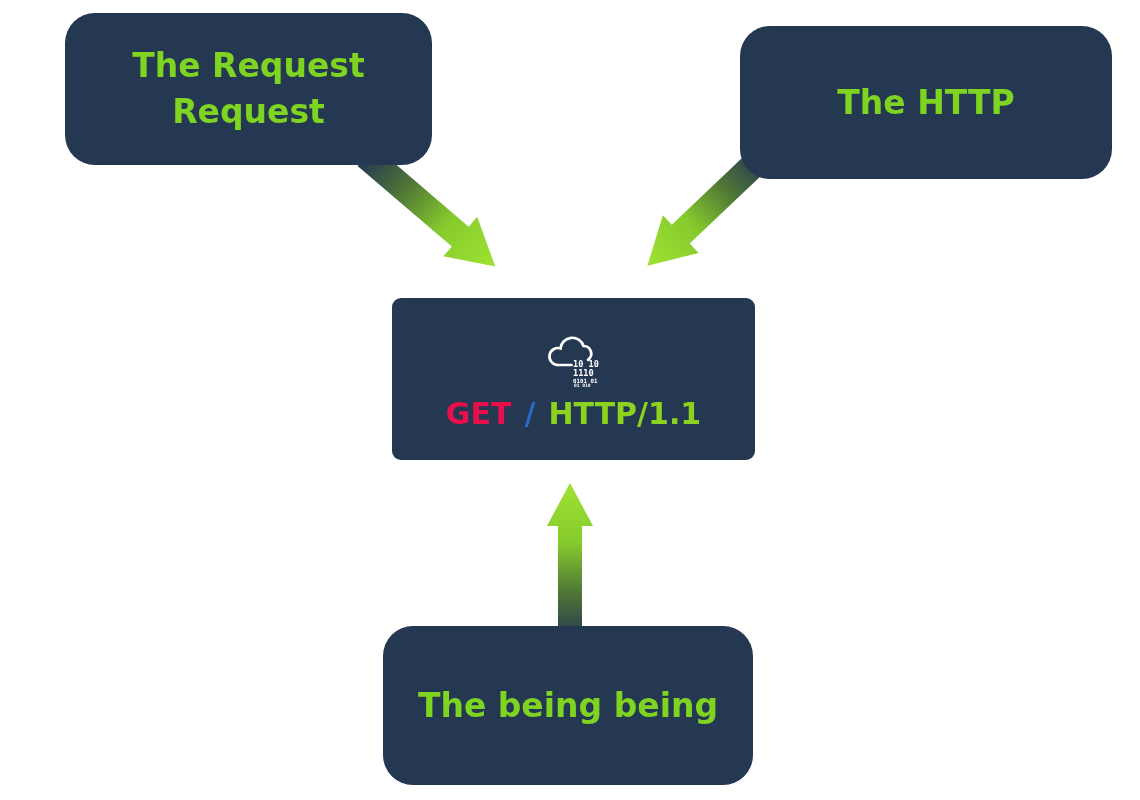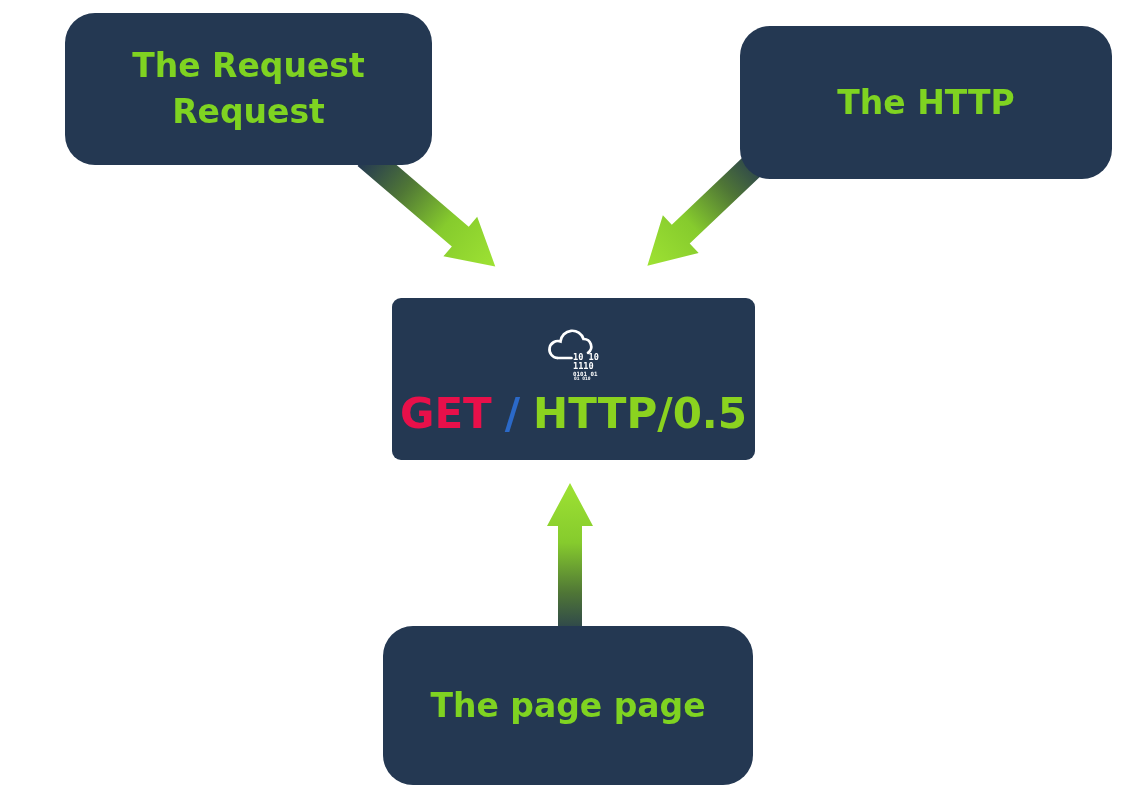--- a/index.html
+++ b/index.html
@@ -49,21 +49,21 @@
   .binary-text {
     font-family: "DejaVu Sans Mono", "Liberation Mono", monospace;
     font-weight: bold;
     fill: var(--icon-white, #ffffff);
   }
   .request-line {
     display: flex;
     gap: 13px;
     align-items: baseline;
     font-weight: bold;
-    font-size: 42px;
+    font-size: 30px;
     margin-top: 8px;
     white-space: nowrap;
   }
   .method-text    { color: var(--method-red, #e8104a); }
   .separator-text { color: var(--slash-blue, #2b69c8); }
   .version-text   { color: var(--version-green, #8bd31f); }
 </style>
 </head>
 <body>
 
@@ -122,23 +122,23 @@
       <path d="M14.5 35 A8.5 8.5 0 1 1 17.5 18.4 A11.8 11.8 0 0 1 40.5 16 A7.6 7.6 0 0 1 45 29.8" fill="none" stroke="var(--icon-white,#fff)" stroke-width="2.7" stroke-linecap="round"></path>
       <path d="M14.5 35 H 28.5" fill="none" stroke="var(--icon-white,#fff)" stroke-width="2.7" stroke-linecap="round"></path>
       <text class="binary-text" x="30" y="37" font-size="8.6">10 10</text>
       <text class="binary-text" x="30" y="46" font-size="8.6">1110</text>
       <text class="binary-text" x="30" y="52.5" font-size="5.8">0101 01</text>
       <text class="binary-text" x="31" y="57" font-size="4.6">01 010</text>
     </svg>
     <div class="request-line">
       <span class="method-text">GET</span>
       <span class="separator-text">/</span>
-      <span class="version-text">HTTP/0.5</span>
+      <span class="version-text">HTTP/1.1</span>
     </div>
   </div>
 
   <div class="node node-page-requested">
     <div class="node-label">
-      <div>The page page</div>
+      <div>The being being</div>
     </div>
   </div>
 
 </div>
 
 </body></html>

